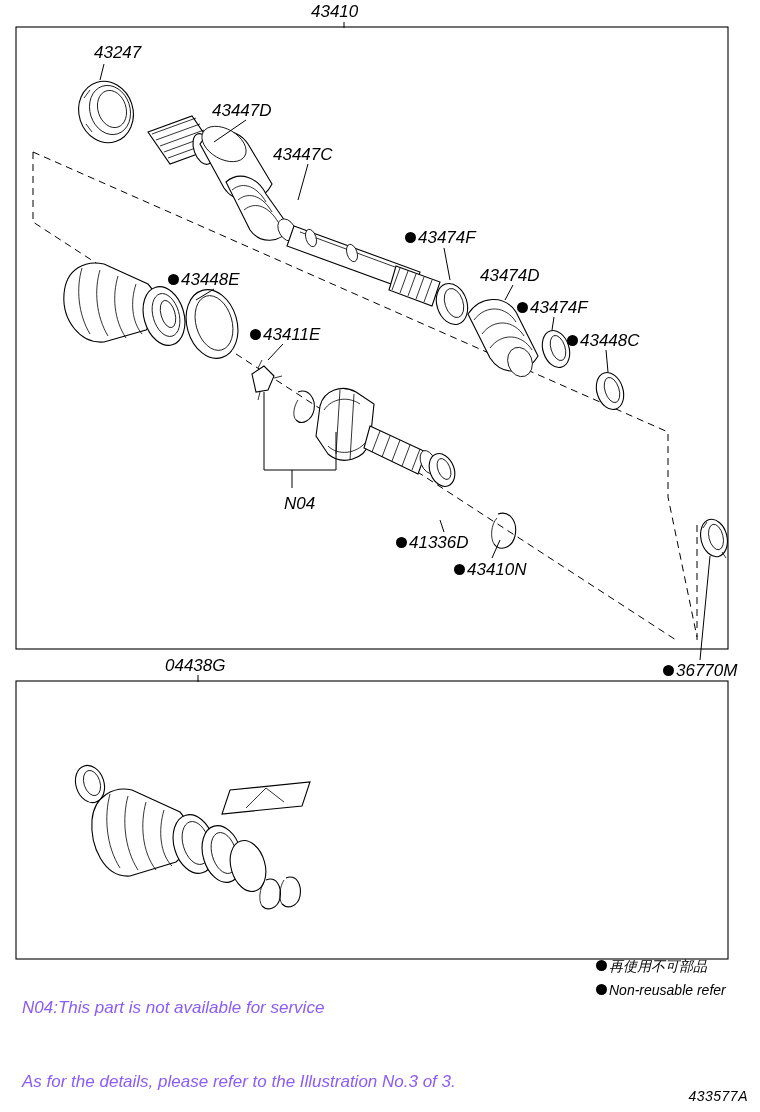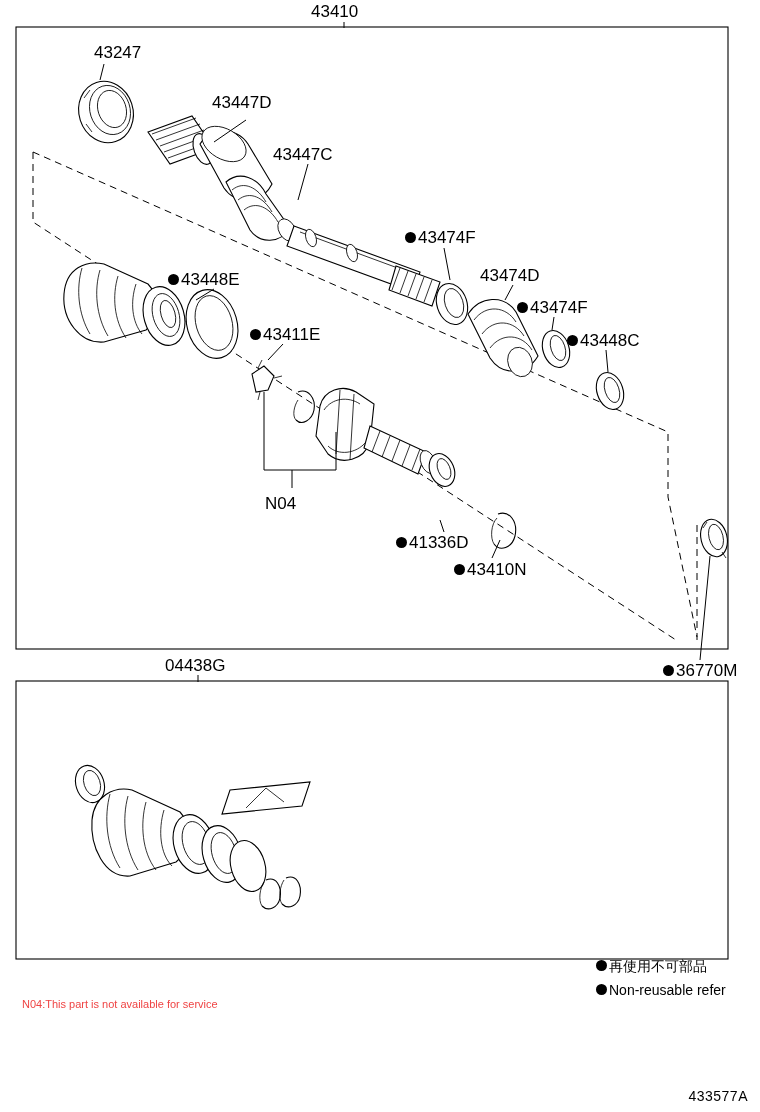--- a/index.html
+++ b/index.html
@@ -13,40 +13,41 @@
     position: relative;
     font-family: "Liberation Sans", sans-serif;
     color: #000000;
     overflow: hidden;
   }
   #root {
     position: absolute;
     left: 0; top: 0;
     width: 760px;
     height: 1112px;
+    font-style: italic;
   }
   svg.layer {
     position: absolute;
     left: 0; top: 0;
     width: 760px;
     height: 1112px;
     pointer-events: none;
   }
   .lbl {
     position: absolute;
     font-size: 17px;
     font-family: "Liberation Sans", sans-serif;
     color: #000;
     white-space: nowrap;
     letter-spacing: 0px;
   }
   .note {
     position: absolute;
-    font-size: 11px;
-    color: #ef4444;
+    font-size: 17px;
+    color: #8b5cf6;
     white-space: nowrap;
   }
   .dot {
     display: inline-block;
     width: 11px;
     height: 11px;
     border-radius: 50%;
     background: #000;
     margin-right: 2px;
     vertical-align: 0px;
@@ -266,37 +267,38 @@
       <path class="ln" d="M216,118 C226,114 232,124 230,136 C228,146 218,150 212,144"></path>
       <path class="lnt" d="M212,144 C208,138 210,126 214,120"></path>
 
       <path class="lnw" d="M160,30 L240,22 L232,46 L152,54 Z"></path>
       <path class="lnt" d="M176,48 L196,28 L214,42"></path>
     </g>
   </svg>
 
   <div class="lbl" style="left:311px; top:2px;"><span>43410</span></div>
   <div class="lbl" style="left:94px; top:43px;"><span>43247</span></div>
-  <div class="lbl" style="left:212px; top:93px;"><span>43447D</span></div>
+  <div class="lbl" style="left:212px; top:101px;"><span>43447D</span></div>
   <div class="lbl" style="left:273px; top:145px;"><span>43447C</span></div>
 
   <div class="lbl" style="left:405px; top:228px;"><span class="dot"></span><span>43474F</span></div>
   <div class="lbl" style="left:480px; top:266px;"><span>43474D</span></div>
   <div class="lbl" style="left:517px; top:298px;"><span class="dot"></span><span>43474F</span></div>
 
   <div class="lbl" style="left:168px; top:270px;"><span class="dot"></span><span>43448E</span></div>
   <div class="lbl" style="left:567px; top:331px;"><span class="dot"></span><span>43448C</span></div>
   <div class="lbl" style="left:250px; top:325px;"><span class="dot"></span><span>43411E</span></div>
 
-  <div class="lbl" style="left:265px; top:494px;"><span>N04</span></div>
+  <div class="lbl" style="left:284px; top:494px;"><span>N04</span></div>
   <div class="lbl" style="left:396px; top:533px;"><span class="dot"></span><span>41336D</span></div>
   <div class="lbl" style="left:454px; top:560px;"><span class="dot"></span><span>43410N</span></div>
   <div class="lbl" style="left:663px; top:661px;"><span class="dot"></span><span>36770M</span></div>
 
   <div class="lbl" style="left:165px; top:656px;"><span>04438G</span></div>
 
   <div class="legend-row" style="left:596px; top:958px;"><span class="dot"></span><span>再使用不可部品</span></div>
   <div class="legend-row" style="left:596px; top:982px;"><span class="dot"></span><span>Non-reusable refer</span></div>
 
   <div class="note" style="left:22px; top:998px;"><span>N04:This part is not available for service</span></div>
+  <div class="note" style="left:22px; top:1072px;"><span>As for the details, please refer to the Illustration No.3 of 3.</span></div>
 
   <div class="diagcode"><span>433577A</span></div>
 </div>
 
 </body></html>

